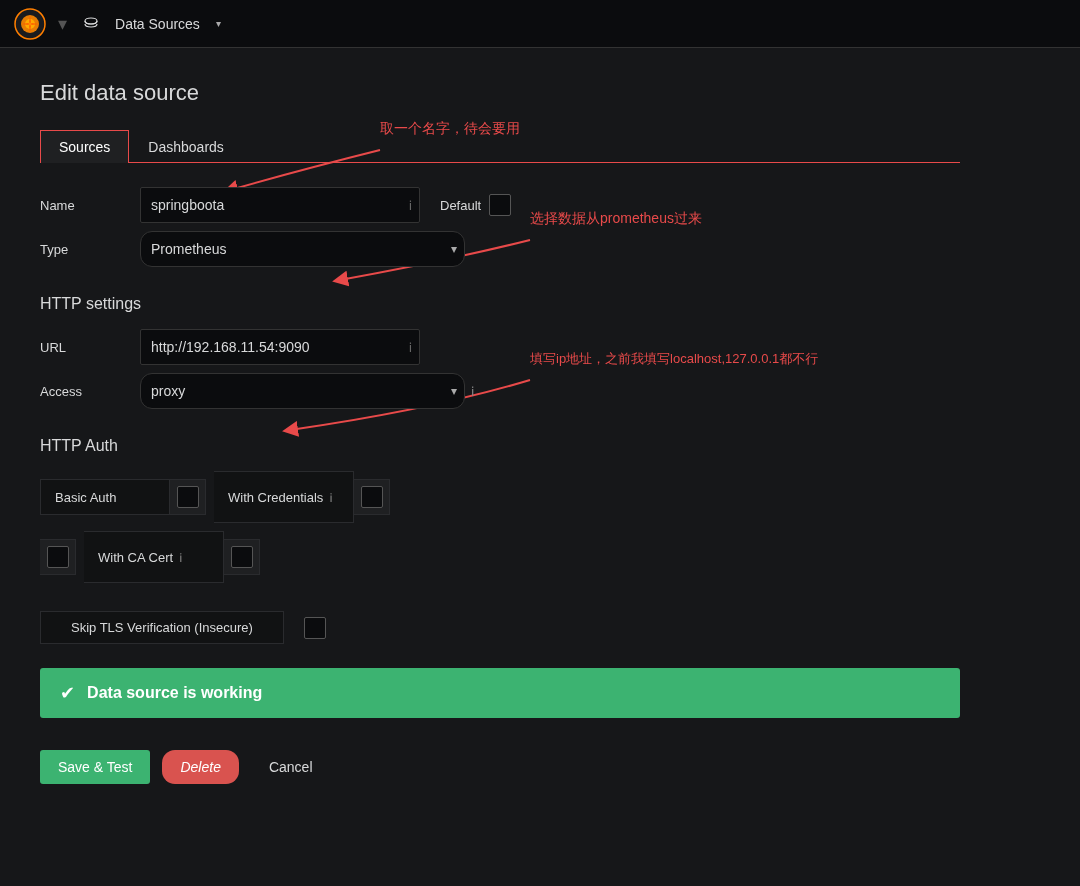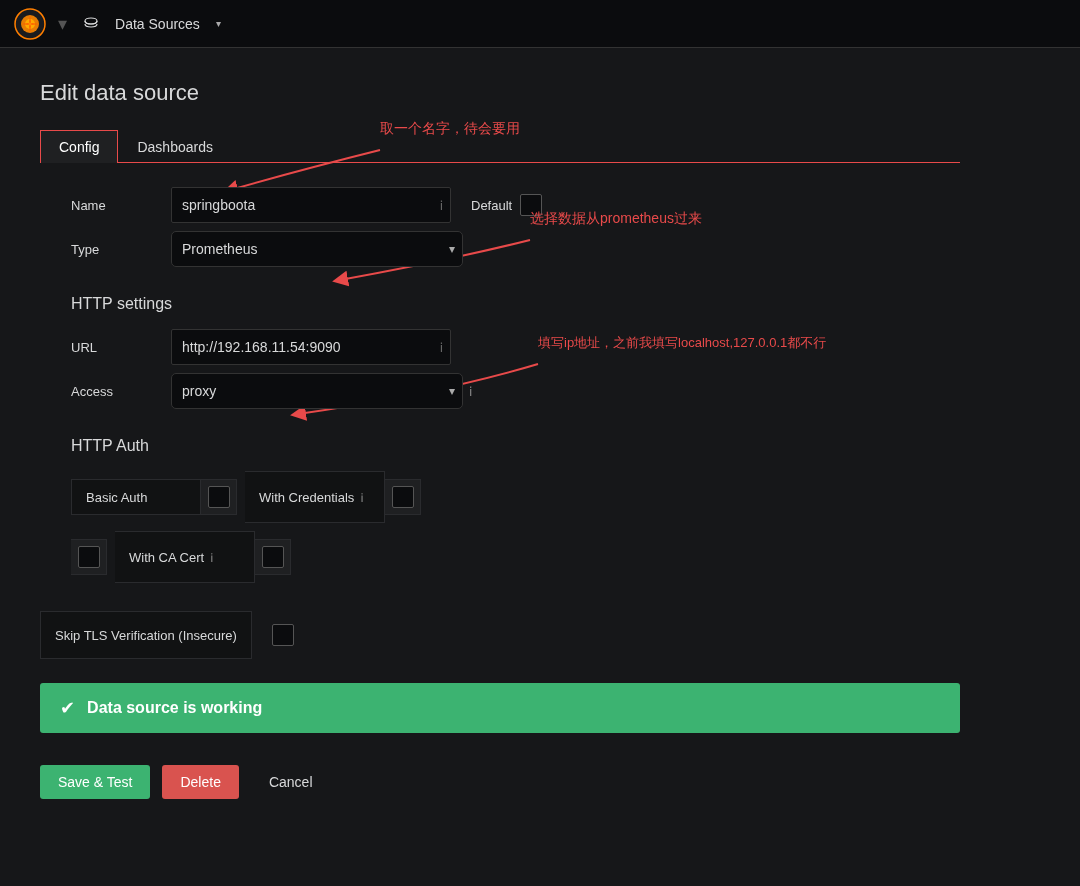--- a/index.html
+++ b/index.html
@@ -76,21 +76,20 @@
     .tab.active {
       border-color: #e84a4a;
       border-bottom-color: #1f2022;
       background: #1f2022;
       color: #fff;
     }
 
     
     .form-section {
       margin-bottom: 28px;
-      margin-left: 31px;
     }
     .section-title {
       font-size: 16px;
       color: #d8d9da;
       margin-bottom: 16px;
       font-weight: 500;
     }
 
     
     .form-row {
@@ -158,22 +157,22 @@
       align-items: center;
     }
     .form-select {
       background: #0b0c0e;
       border: 1px solid #333;
       color: #d8d9da;
       padding: 7px 30px 7px 10px;
       font-size: 14px;
       height: 36px;
       outline: none;
-      width: 292px;
-      border-radius: 5px;
+      width: 325px;
+      border-radius: 12px;
       appearance: none;
       cursor: pointer;
     }
     .select-arrow {
       position: absolute;
       right: 8px;
       pointer-events: none;
       color: #aaa;
       font-size: 12px;
     }
@@ -230,22 +229,22 @@
     .skip-tls-row {
       display: flex;
       align-items: center;
       gap: 12px;
       margin-top: 16px;
       margin-bottom: 24px;
     }
     .skip-tls-label {
       background: #111213;
       border: 1px solid #2a2b2e;
-      padding: 7px 14px;
-      height: 48px;
+      padding: 7px 30px;
+      height: 33px;
       display: flex;
       align-items: center;
       font-size: 13px;
       color: #d8d9da;
     }
 
     
     .success-banner {
       background: #3cb371;
       border-radius: 3px;
@@ -283,22 +282,23 @@
       border-radius: 3px;
       font-weight: 500;
     }
     .btn-delete {
       background: #d9534f;
       color: #fff;
       border: none;
       padding: 9px 18px;
       font-size: 14px;
       cursor: pointer;
-      border-radius: 3px;
+      border-radius: 13px;
       font-weight: 500;
+      font-style: italic;
     }
     .btn-cancel {
       background: transparent;
       color: #d8d9da;
       border: none;
       padding: 9px 18px;
       font-size: 14px;
       cursor: pointer;
     }
 
@@ -335,21 +335,21 @@
   </div>
 </div>
 
 <div class="main-content">
   <h1 class="page-title">Edit data source</h1>
 
   <div class="annotation-container" style="position:relative;">
 
     <div class="tabs">
       <div class="tab active">
-        <span>Config</span>
+        <span>Sources</span>
       </div>
       <div class="tab">
         <span>Dashboards</span>
       </div>
     </div>
 
     <div style="position:absolute; top: -10px; left: 340px; pointer-events:none;">
       <span style="color:#e84a4a; font-size:14px;">取一个名字，待会要用</span>
       <svg style="position:absolute; left:-180px; top:20px;" width="200" height="60" viewBox="0 0 200 60">
         <defs>
@@ -390,21 +390,21 @@
           <select class="form-select">
             <option value="Prometheus">Prometheus</option>
             <option value="MySQL">MySQL</option>
             <option value="InfluxDB">InfluxDB</option>
           </select>
           <span class="select-arrow">▾</span>
         </div>
       </div>
     </div>
 
-    <div style="position:absolute; top: 204px; left: 490px; pointer-events:none;margin-left:8px;">
+    <div style="position:absolute; top: 220px; left: 490px; pointer-events:none;">
       <span style="color:#e84a4a; font-size:13px;">填写ip地址，之前我填写localhost,127.0.0.1都不行</span>
       <svg style="position:absolute; left:-280px; top:20px;" width="300" height="70" viewBox="0 0 300 70">
         <defs>
             <marker id="arrowRed3" markerWidth="8" markerHeight="8" refX="4" refY="4" orient="auto">
               <path d="M0,0 L8,4 L0,8 Z" fill="#e84a4a"></path>
             </marker>
           </defs>
         <path d="M 280 10 Q 180 40 40 60" stroke="#e84a4a" stroke-width="2" fill="none" marker-end="url(#arrowRed3)"></path>
       </svg>
     </div>

